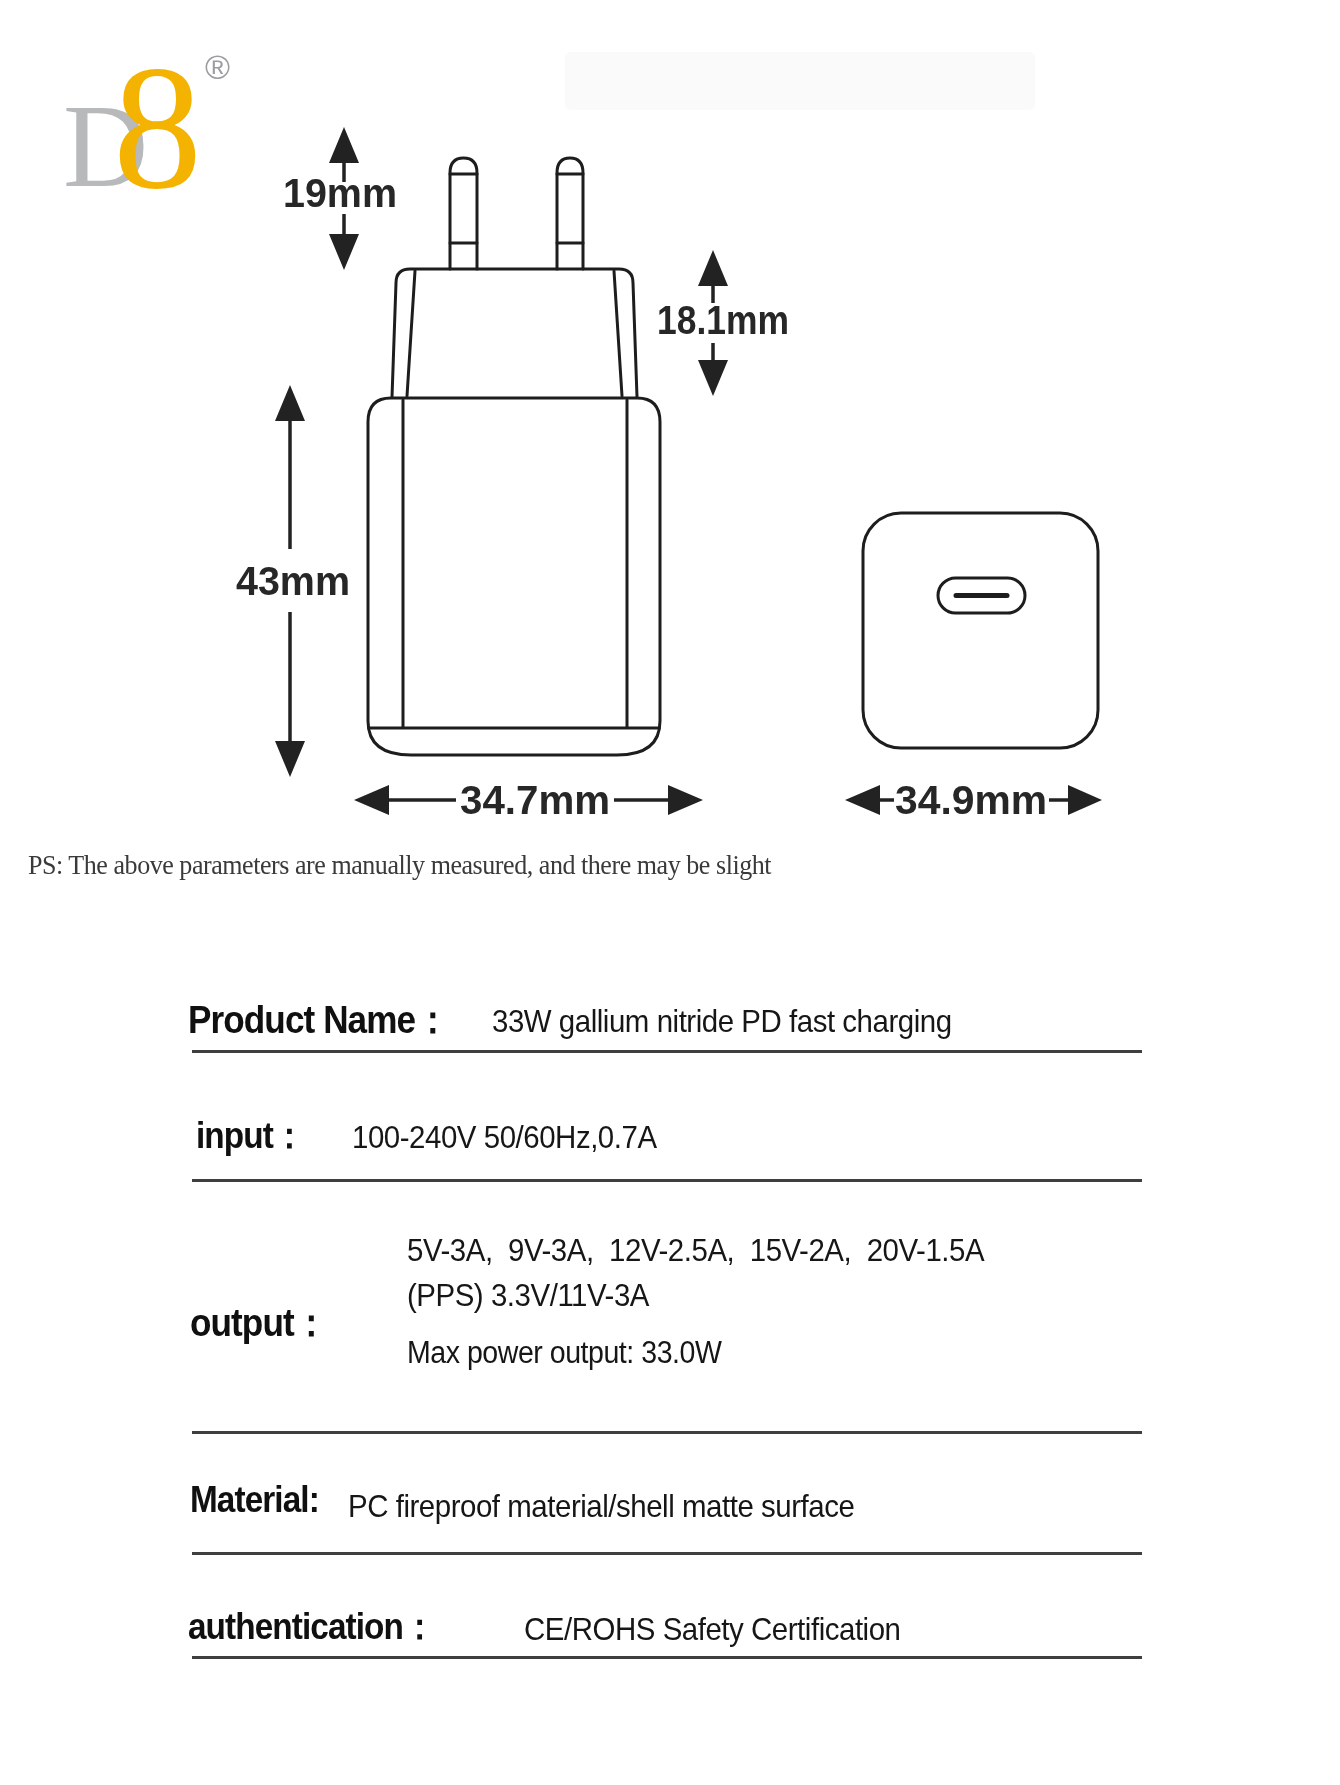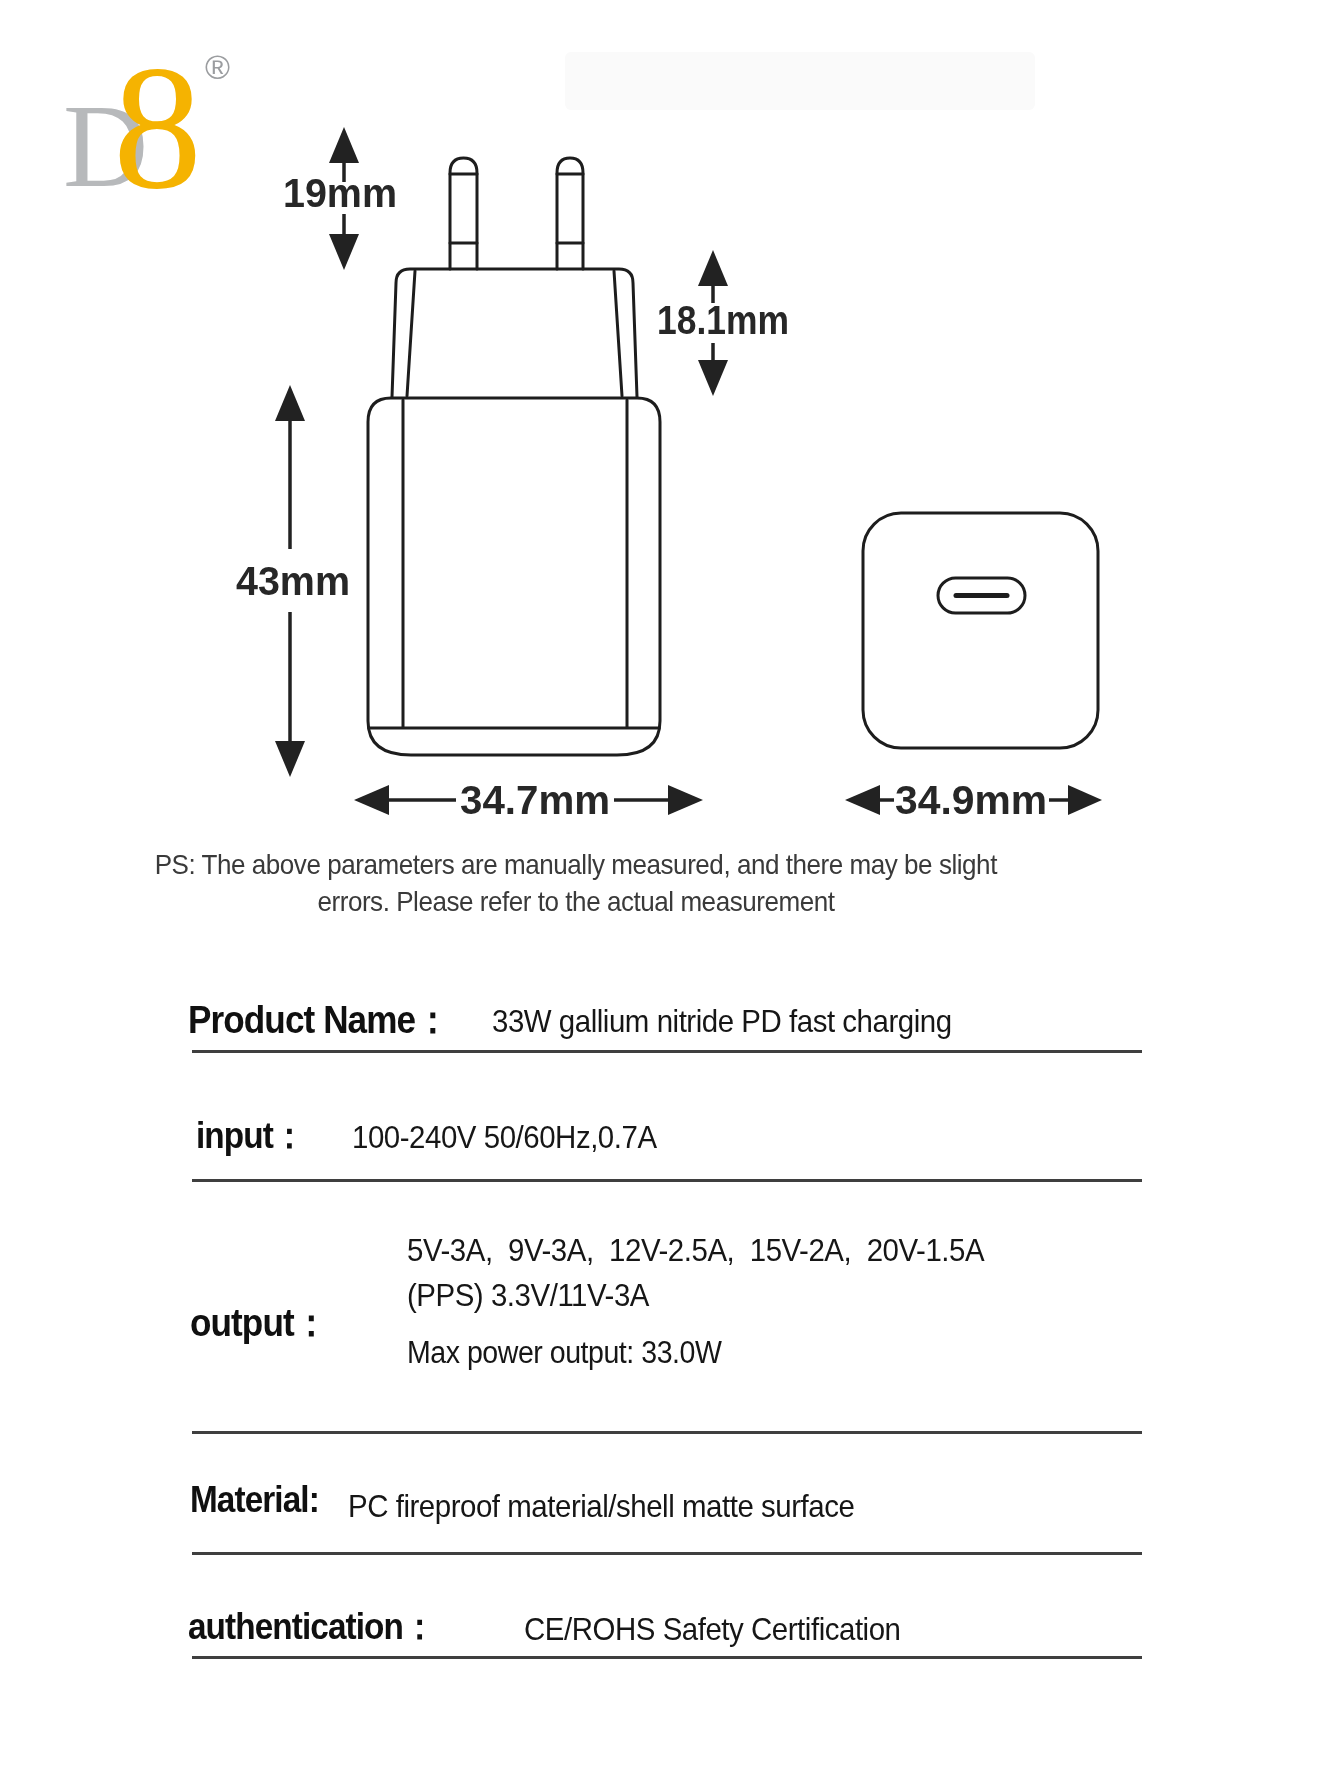--- a/index.html
+++ b/index.html
@@ -17,22 +17,22 @@
 
   
   .watermark{position:absolute;left:565px;top:52px;width:470px;height:58px;
              background:#fafafa;border-radius:6px;}
 
   
   #drawing{position:absolute;left:0;top:0;}
   #drawing text{font-family:"Liberation Sans",sans-serif;font-weight:bold;fill:#272727;}
 
   
-  .note{position:absolute;left:0;top:846px;width:1152px;text-align:center;
-        color:#3a3a3a;font-size:28px;line-height:37px;}
+  .note{position:absolute;left:0;top:846px;width:1152px;text-align:left;
+        color:#3a3a3a;font-size:28px;line-height:37px;font-family:Liberation Serif, serif;}
   .note .cond{display:inline-block;transform:scaleX(0.93);transform-origin:50% 50%;
         letter-spacing:-0.5px;white-space:nowrap;}
 
   
   .spec-label{position:absolute;font-weight:bold;color:#101010;white-space:nowrap;
         transform:scaleX(0.9);transform-origin:0 50%;letter-spacing:-1px;}
   .spec-value{position:absolute;color:#161616;white-space:pre;
         transform:scaleX(0.92);transform-origin:0 50%;letter-spacing:-0.5px;}
   .rule{position:absolute;border-top:3px solid #3f3f3f;height:0;}
 
@@ -142,21 +142,20 @@
       <polygon points="845,800 880,785 880,815" fill="#222"></polygon>
       <line x1="880" y1="800" x2="894" y2="800" stroke="#222" stroke-width="3.5"></line>
       <text x="971" y="814" text-anchor="middle" font-size="40" textLength="152" lengthAdjust="spacingAndGlyphs">34.9mm</text>
       <line x1="1049" y1="800" x2="1068" y2="800" stroke="#222" stroke-width="3.5"></line>
       <polygon points="1102,800 1068,785 1068,815" fill="#222"></polygon>
     </g>
   </svg>
 
   <div class="note">
     <div><span class="cond">PS: The above parameters are manually measured, and there may be slight</span></div>
-    <div><span class="cond">errors. Please refer to the actual measurement</span></div>
   </div>
 
   <div>
 
     <span class="spec-label lbl-product">Product Name：</span>
     <span class="spec-value val-product">33W gallium nitride PD fast charging</span>
     <div class="rule rule-product"></div>
 
     <span class="spec-label lbl-input">input：</span>
     <span class="spec-value val-input">100-240V 50/60Hz,0.7A</span>

